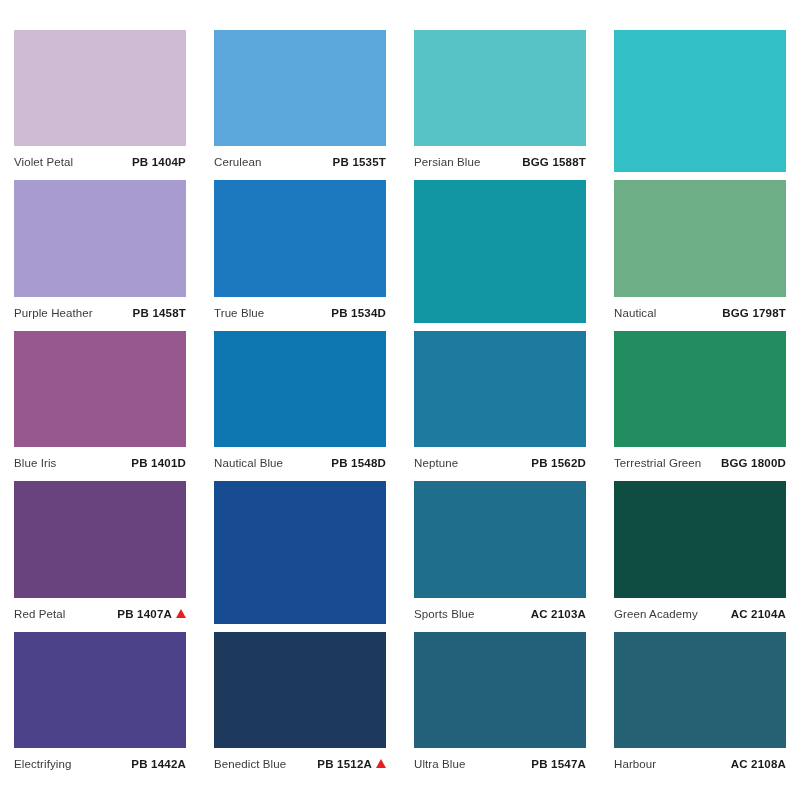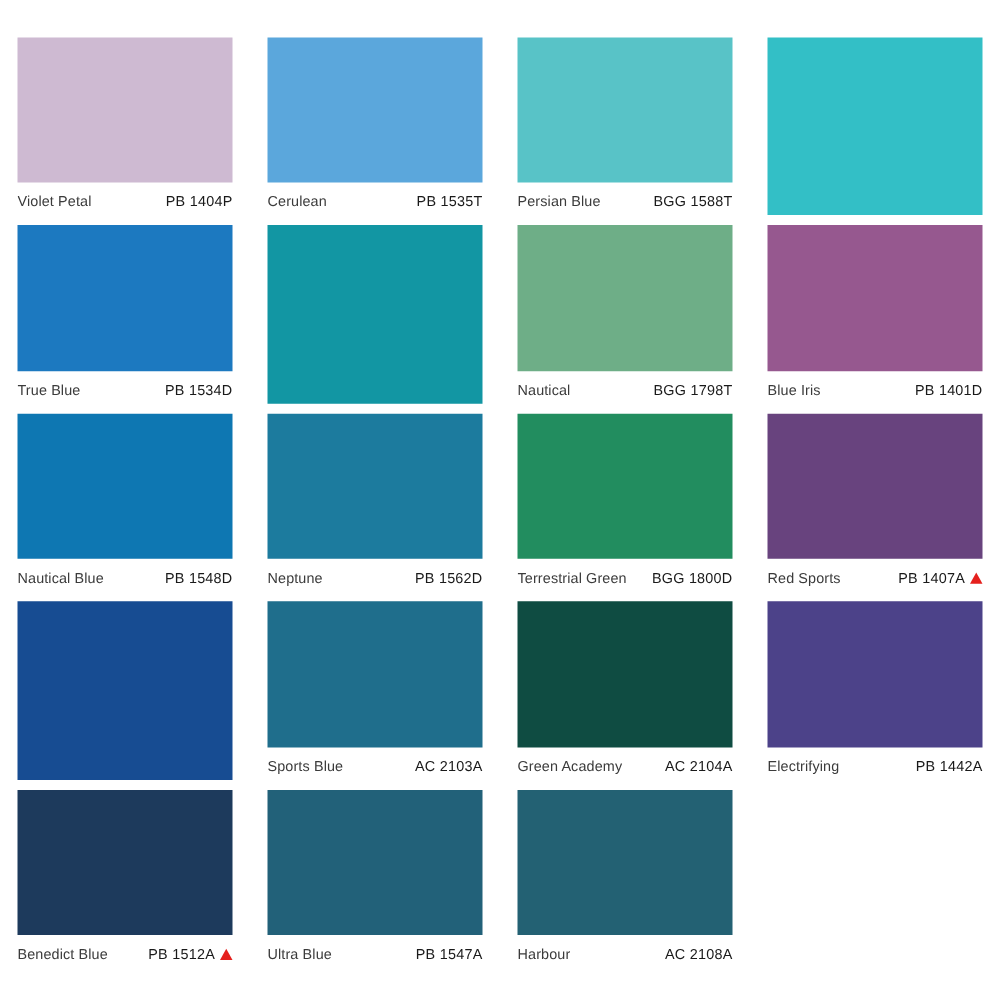--- a/index.html
+++ b/index.html
@@ -63,21 +63,21 @@
     text-overflow: ellipsis;
   }
   .code-wrap {
     display: flex;
     align-items: center;
     gap: 4px;
     flex: 0 0 auto;
   }
   .swatch-code {
     font-size: 11.5px;
-    font-weight: normal;
+    font-weight: bold;
     color: #1a1a1a;
     letter-spacing: 0.2px;
   }
   .flag-triangle {
     width: 0;
     height: 0;
     border-left: 5px solid transparent;
     border-right: 5px solid transparent;
     border-bottom: 9px solid #e5201d;
     display: inline-block;
@@ -113,20 +113,29 @@
           <span class="swatch-name">Persian Blue</span>
           <span class="code-wrap">
             <span class="swatch-code">BGG 1588T</span>
           </span>
         </div>
       </div>
       <div class="swatch-card">
         <div class="swatch-chip" style="background: rgb(51, 191, 198);"></div>
       </div>
       <div class="swatch-card">
+        <div class="swatch-chip" style="background: rgb(167, 155, 208);"></div>
+        <div class="swatch-caption">
+          <span class="swatch-name">Purple Heather</span>
+          <span class="code-wrap">
+            <span class="swatch-code">PB 1458T</span>
+          </span>
+        </div>
+      </div>
+      <div class="swatch-card">
         <div class="swatch-chip" style="background: rgb(28, 121, 192);"></div>
         <div class="swatch-caption">
           <span class="swatch-name">True Blue</span>
           <span class="code-wrap">
             <span class="swatch-code">PB 1534D</span>
           </span>
         </div>
       </div>
       <div class="swatch-card">
         <div class="swatch-chip" style="background: rgb(18, 150, 163);"></div>
@@ -172,21 +181,21 @@
         <div class="swatch-caption">
           <span class="swatch-name">Terrestrial Green</span>
           <span class="code-wrap">
             <span class="swatch-code">BGG 1800D</span>
           </span>
         </div>
       </div>
       <div class="swatch-card">
         <div class="swatch-chip" style="background: rgb(104, 67, 126);"></div>
         <div class="swatch-caption">
-          <span class="swatch-name">Red Sports</span>
+          <span class="swatch-name">Red Petal</span>
           <span class="code-wrap">
             <span class="swatch-code">PB 1407A</span>
             <span class="flag-triangle"></span>
           </span>
         </div>
       </div>
       <div class="swatch-card">
         <div class="swatch-chip" style="background: rgb(23, 76, 146);"></div>
       </div>
       <div class="swatch-card">

